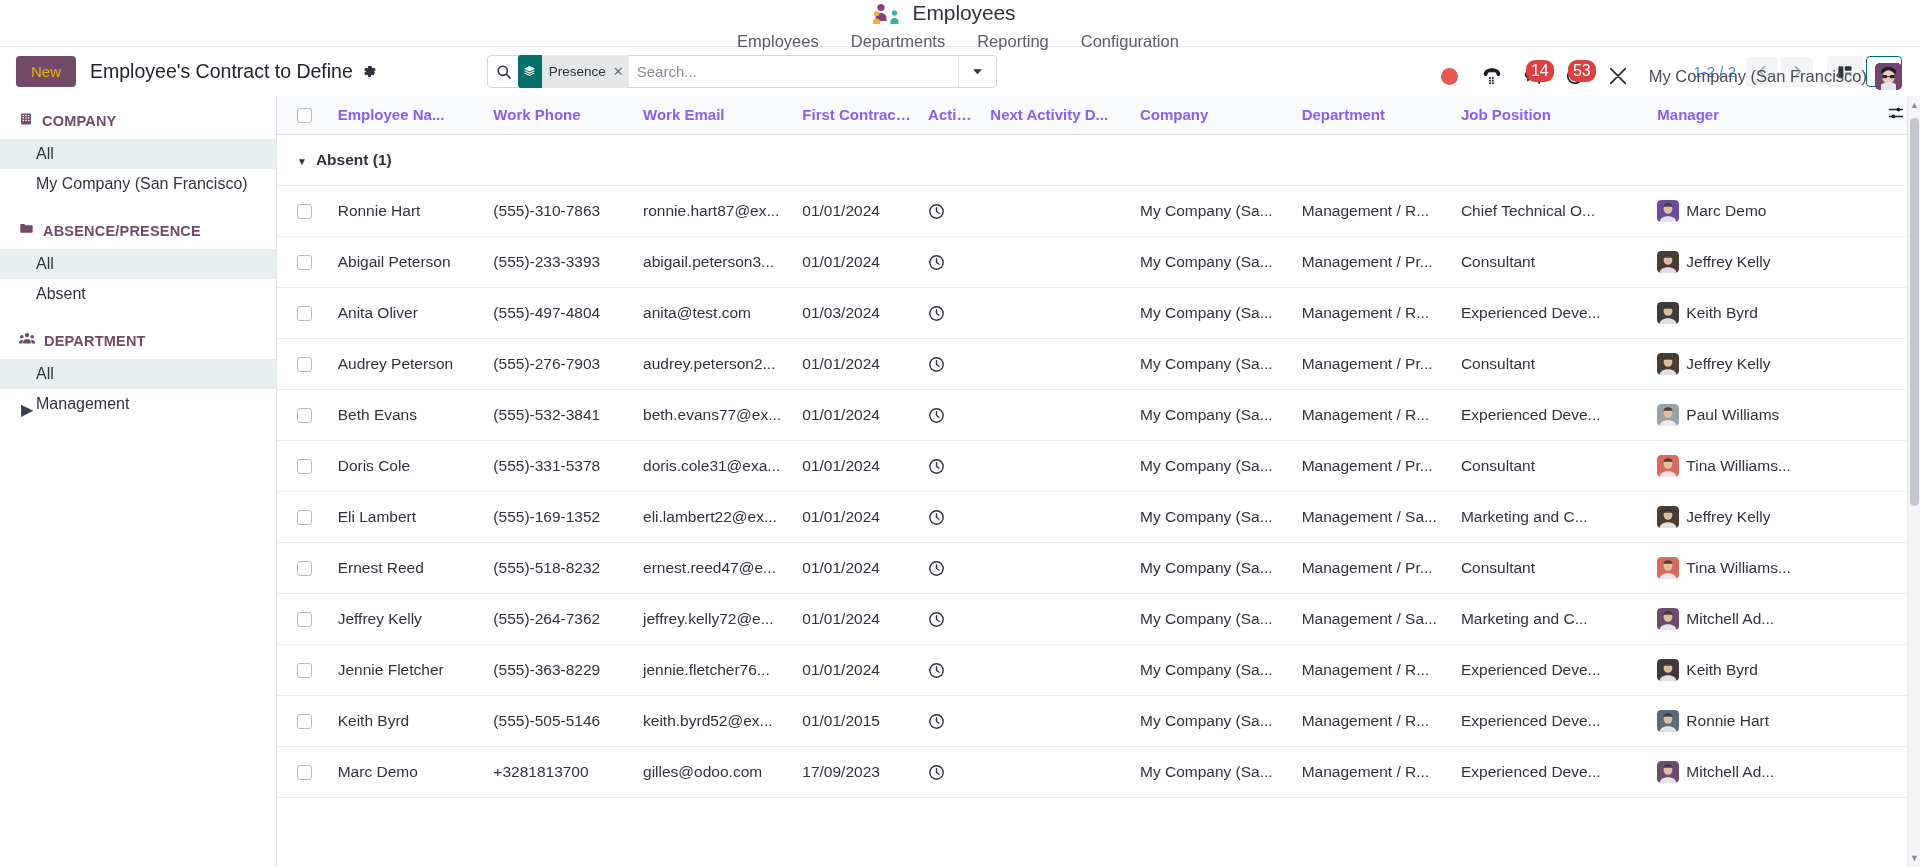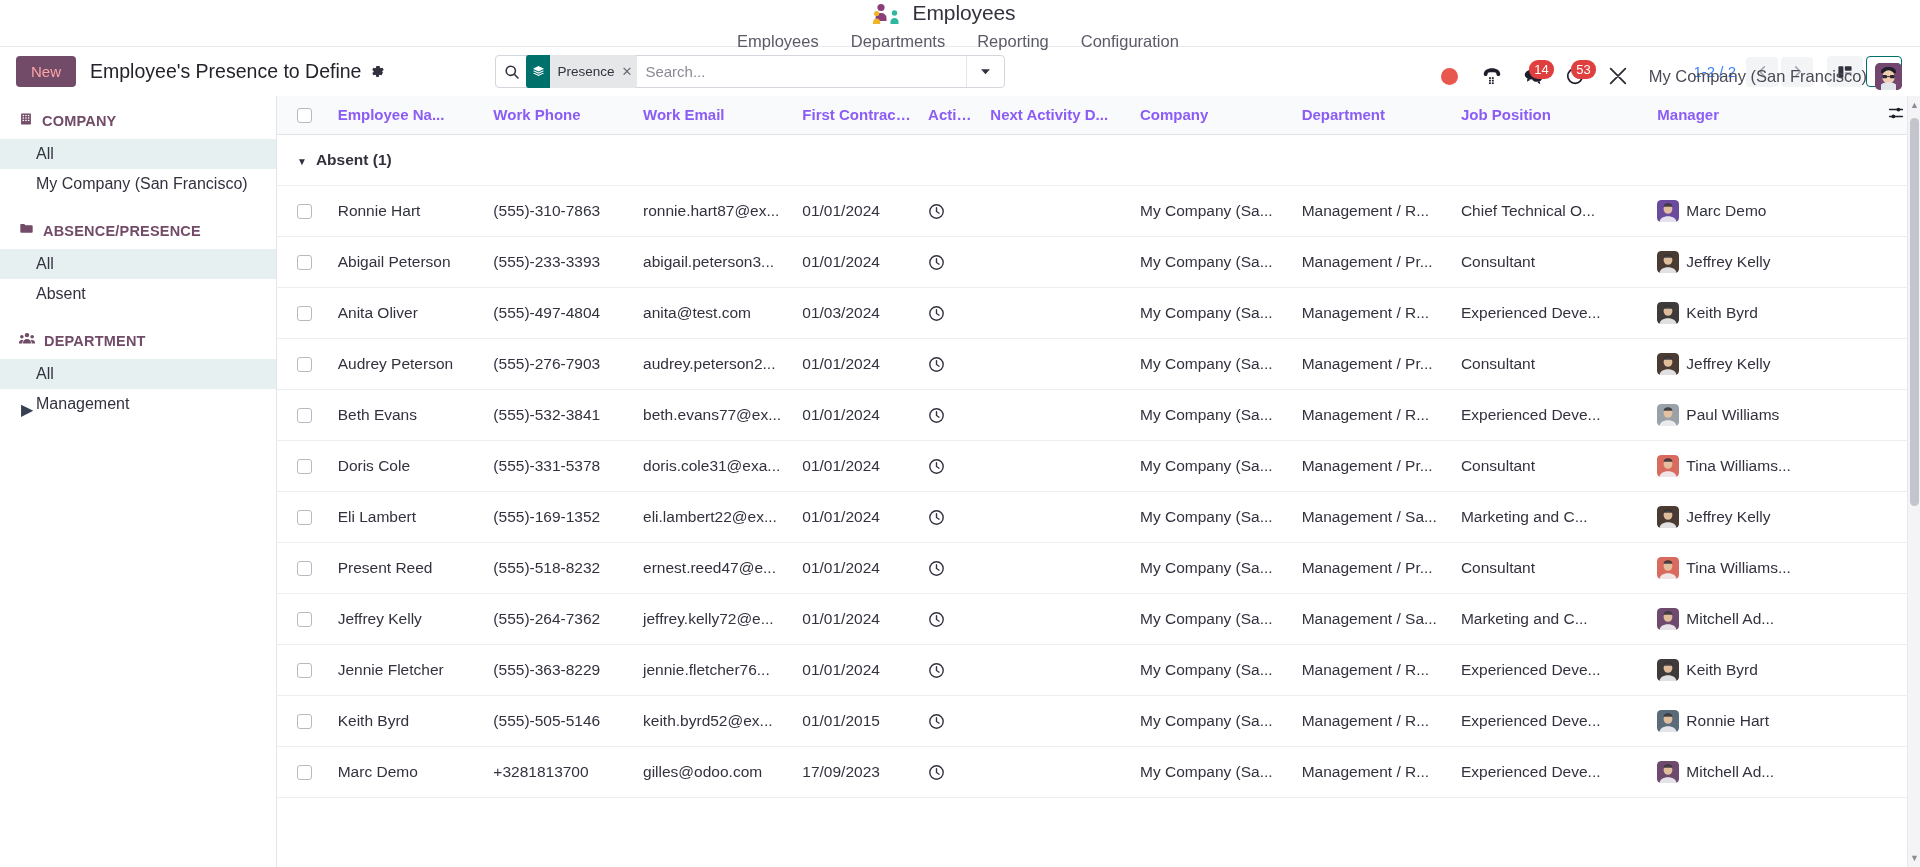--- a/index.html
+++ b/index.html
@@ -41,21 +41,21 @@
   }
   .sysicon {
     position: relative; width: 42px; height: 38px;
     display: flex; align-items: center; justify-content: center;
     cursor: pointer;
   }
   .rec-dot { width: 17px; height: 17px; border-radius: 50%; background: #e8584d; }
   .badge {
     position: absolute; top: 3px; right: 1px;
     background: #e03f3f; color: #fff;
-    font-size: 13px; line-height: 1;
+    font-size: 16px; line-height: 1;
     padding: 3px 5px 3px 5px; border-radius: 9px;
     min-width: 20px; text-align: center; font-weight: 400;
   }
   .company-name {
     font-size: 16.5px; color: #4b4b57; margin: 0 8px 0 10px;
     cursor: pointer; white-space: nowrap;
   }
   .avatar-top {
     width: 27px; height: 27px; border-radius: 5px;
     background: #6e4b6e; overflow: hidden; cursor: pointer;
@@ -64,21 +64,21 @@
 
   
   .control-panel {
     height: 49px;
     display: flex; align-items: center;
     background: #ffffff;
     padding: 0 18px 0 16px;
     position: relative; z-index: 20;
   }
   .btn-new {
-    background: #714b67; color: #fca5a5;
+    background: #714b67; color: #eab308;
     border: none; border-radius: 4px;
     font-size: 15px; padding: 7px 15px;
     cursor: pointer; font-family: inherit;
   }
   .breadcrumb {
     display: flex; align-items: center; gap: 9px;
     margin-left: 14px;
   }
   .breadcrumb-title { font-size: 19.5px; color: #22222b; white-space: nowrap; }
   .gear-btn { cursor: pointer; display:flex; align-items:center; }
@@ -312,21 +312,21 @@
         <path d="M6 21.5c1.8-1.8 4.4-2.6 7.5-2.6s5.7.8 7.5 2.6V27H6z" fill="#e2e5ea"></path>
       </svg>
     </span>
   </div>
 </div>
 
 <div class="control-panel">
   <button class="btn-new">New</button>
 
   <div class="breadcrumb">
-    <span class="breadcrumb-title">Employee's Presence to Define</span>
+    <span class="breadcrumb-title">Employee's Contract to Define</span>
     <span class="gear-btn">
       <svg viewBox="0 0 16 16" width="15" height="15" fill="#32323f">
         <path d="M8 5.2A2.8 2.8 0 1 0 8 10.8 2.8 2.8 0 0 0 8 5.2zm0 4.3a1.5 1.5 0 1 1 0-3 1.5 1.5 0 0 1 0 3z"></path>
         <path d="M14.3 9.3l-1.2-.7c.1-.4.1-.8 0-1.2l1.2-.7a.5.5 0 0 0 .2-.6l-1-1.8a.5.5 0 0 0-.6-.2l-1.3.5c-.3-.3-.7-.5-1-.7l-.2-1.4a.5.5 0 0 0-.5-.4H7.1a.5.5 0 0 0-.5.4l-.2 1.4c-.4.2-.7.4-1 .7l-1.3-.5a.5.5 0 0 0-.6.2l-1 1.8a.5.5 0 0 0 .2.6l1.2.7c-.1.4-.1.8 0 1.2l-1.2.7a.5.5 0 0 0-.2.6l1 1.8c.1.2.4.3.6.2l1.3-.5c.3.3.6.5 1 .7l.2 1.4c0 .3.2.4.5.4h1.8c.3 0 .5-.1.5-.4l.2-1.4c.4-.2.7-.4 1-.7l1.3.5c.2.1.5 0 .6-.2l1-1.8a.5.5 0 0 0-.2-.6z"></path>
       </svg>
     </span>
   </div>
 
   <div class="searchbar-wrap">
     <div class="searchbar">
@@ -722,21 +722,21 @@
                     <path d="M11 3.2c2.6 0 4.4 1.4 4.4 3.6H6.6C6.6 4.6 8.4 3.2 11 3.2z" fill="#2b2b33" opacity="0.85"></path>
                     <path d="M2.6 22c0-3.6 3.7-5.8 8.4-5.8s8.4 2.2 8.4 5.8z" fill="#f2f3f5" opacity="0.9"></path>
                   </svg></span>
                 <span>Jeffrey Kelly</span>
               </span>
             </td>
             <td></td>
           </tr>
           <tr class="datarow">
             <td><span class="ochk"></span></td>
-            <td>Present Reed</td>
+            <td>Ernest Reed</td>
             <td>(555)-518-8232</td>
             <td>ernest.reed47@e...</td>
             <td>01/01/2024</td>
             <td>
               <span class="clock-ico">
                 <svg viewBox="0 0 16 16" width="17" height="17" fill="none" stroke="#32323f" stroke-width="1.3">
                   <circle cx="8" cy="8" r="6.3"></circle>
                   <path d="M8 4.4V8l2.4 1.6" stroke-linecap="round"></path>
                 </svg>
               </span>

